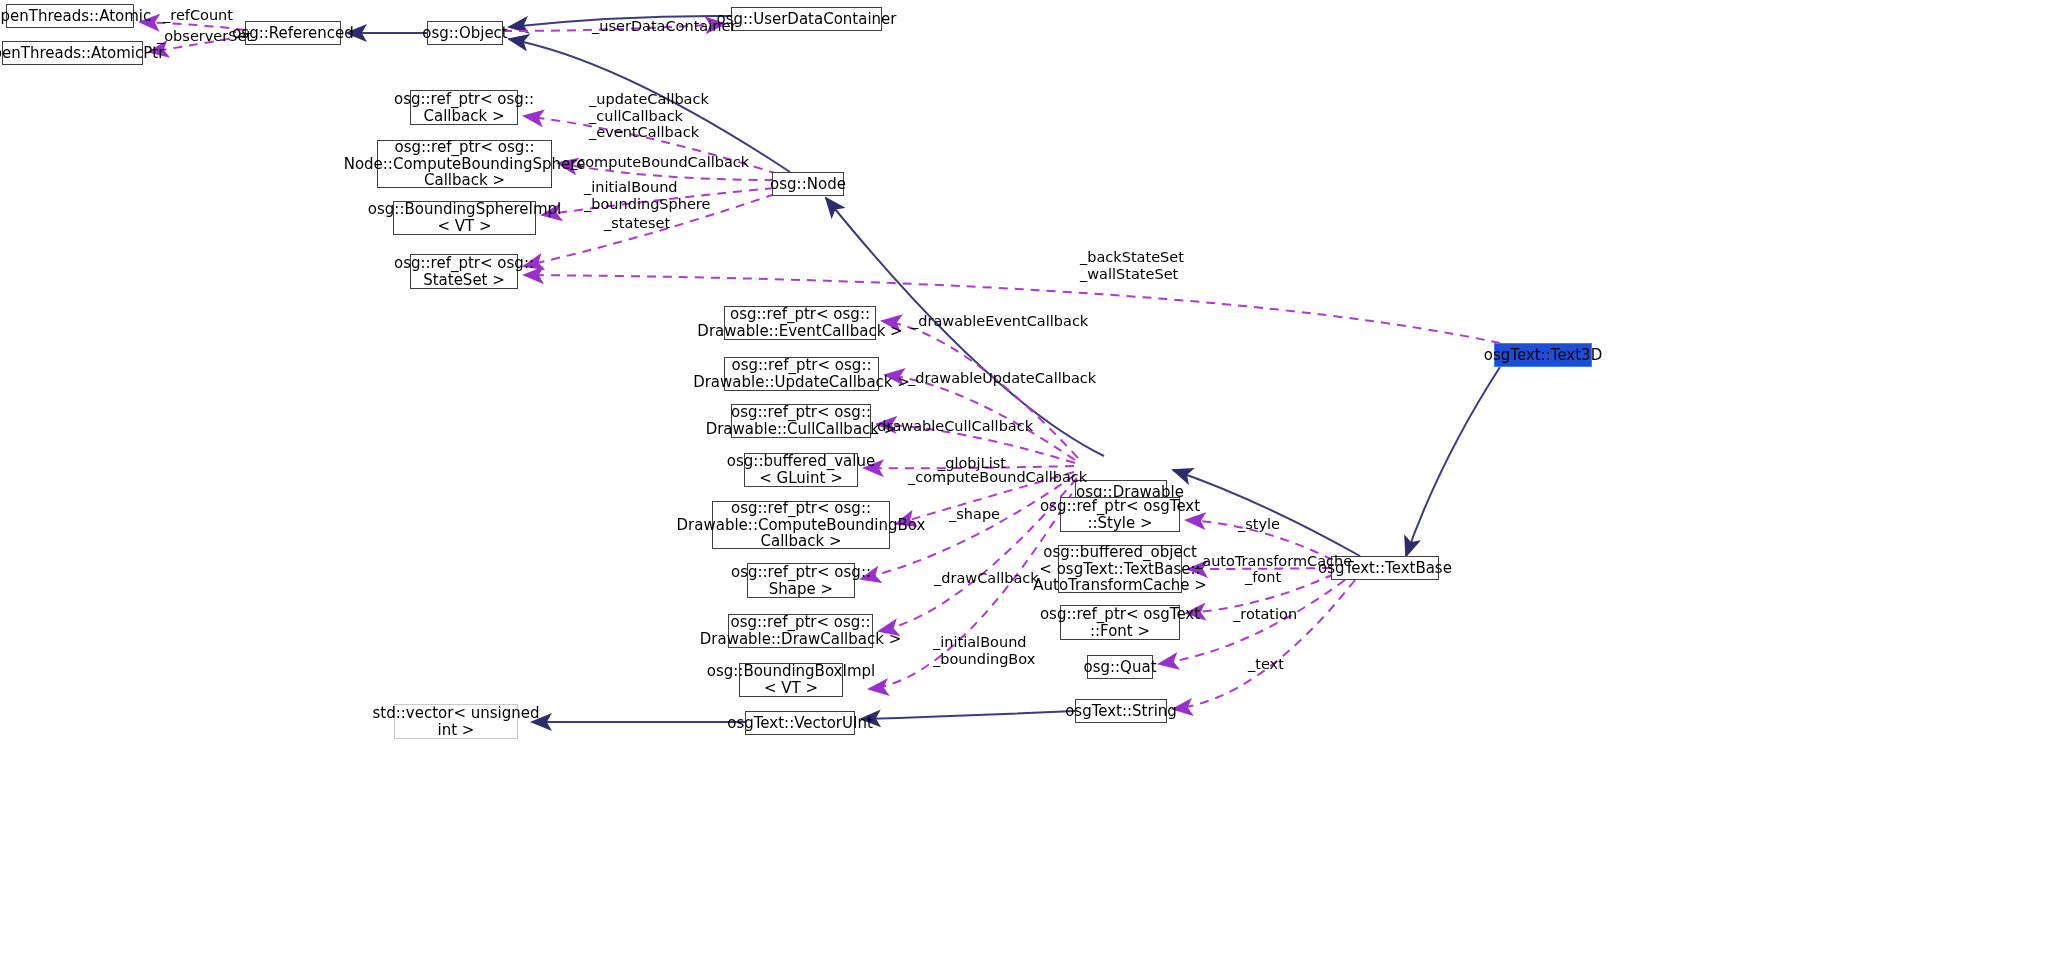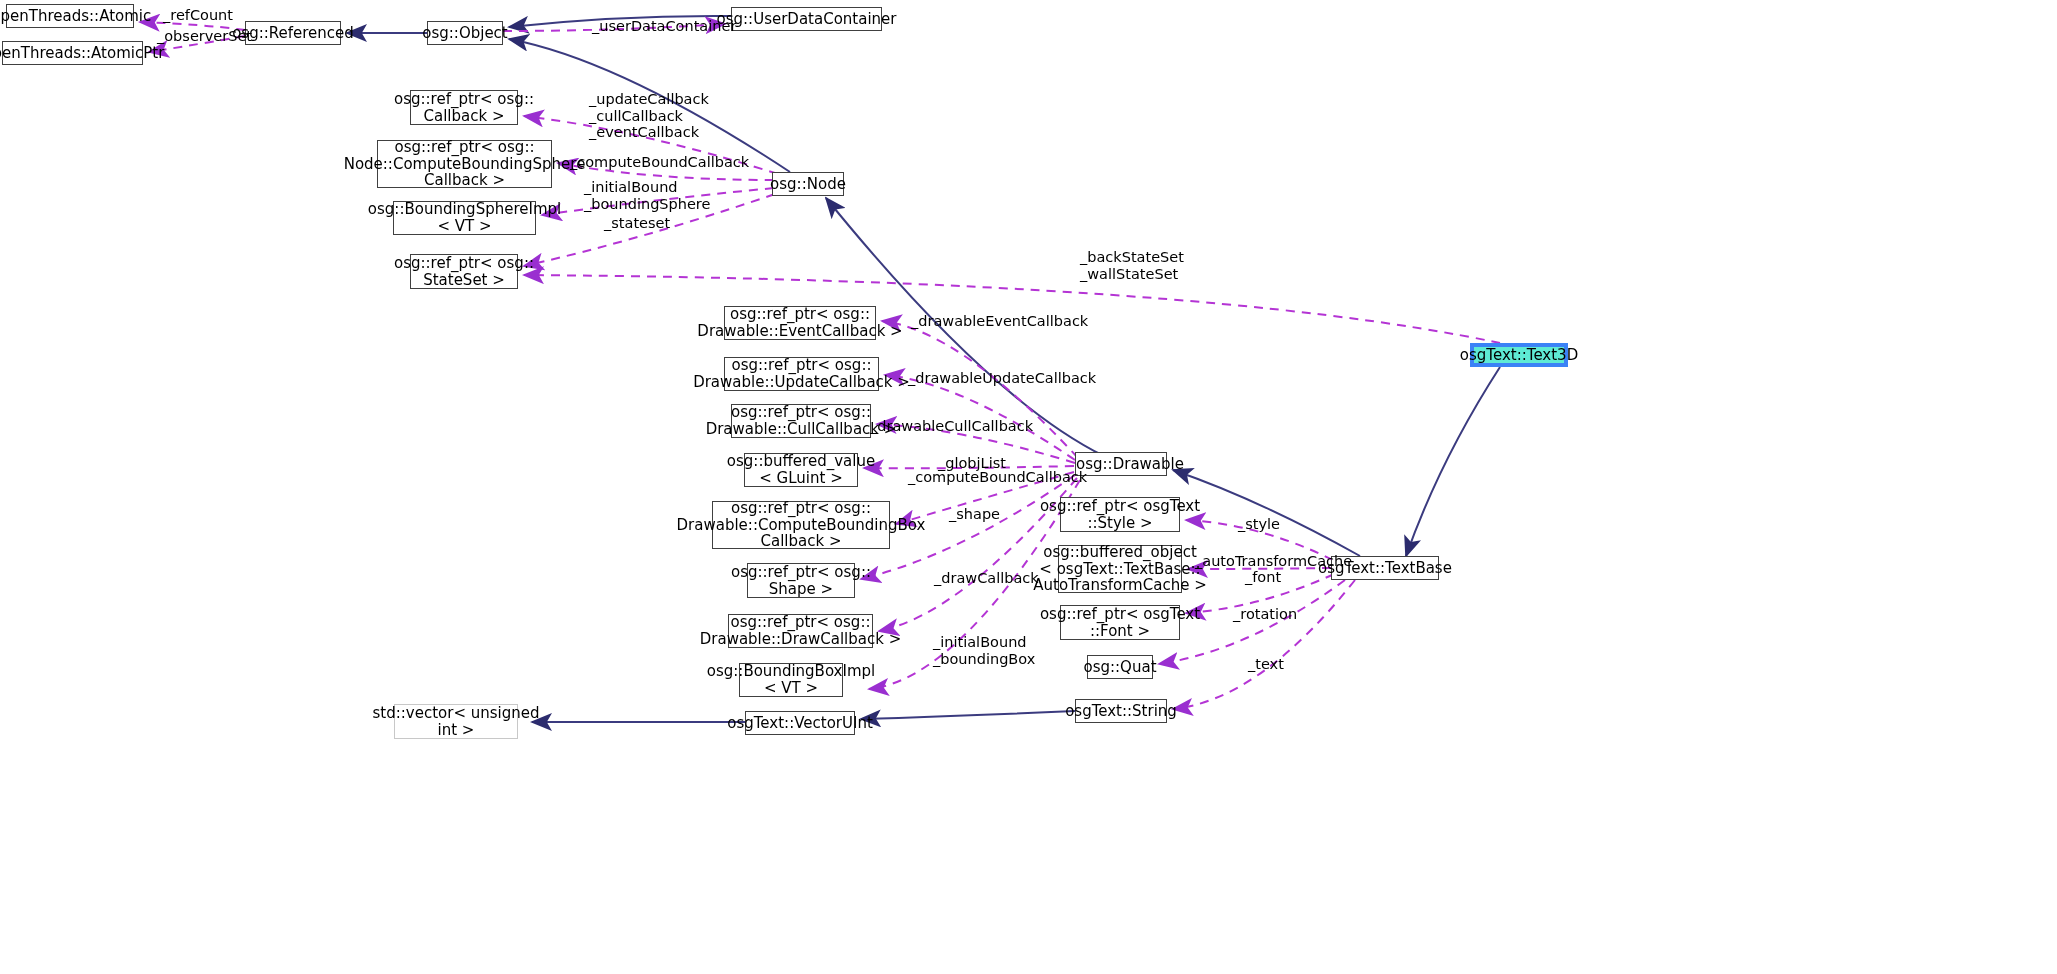--- a/index.html
+++ b/index.html
@@ -32,22 +32,23 @@
     justify-content: center;
     text-align: center;
     color: #000000;
     font-size: 15px;
     line-height: 1.12;
     white-space: pre;
     padding: 1px 4px;
     z-index: 5;
   }
   .node.highlight {
-    background: #5eead4;
-    border: 4px solid #3b82f6;
+    background: #1d4ed8;
+    border: 1px solid #3b82f6;
+    margin-left: 24px;
   }
   .node.faint {
     border: 1px solid #c8c8c8;
   }
   .edge-label {
     position: absolute;
     color: #000000;
     font-size: 14.5px;
     line-height: 1.15;
     white-space: pre;
@@ -118,21 +119,21 @@
 StateSet &gt;</span></div>
       <div class="node" style="left: 772px; top: 172px; width: 72px; height: 24px;"><span>osg::Node</span></div>
       <div class="node" style="left: 724px; top: 306px; width: 152px; height: 34px;"><span>osg::ref_ptr&lt; osg::
 Drawable::EventCallback &gt;</span></div>
       <div class="node" style="left: 724px; top: 357px; width: 155px; height: 34px;"><span>osg::ref_ptr&lt; osg::
 Drawable::UpdateCallback &gt;</span></div>
       <div class="node" style="left: 731px; top: 404px; width: 140px; height: 34px;"><span>osg::ref_ptr&lt; osg::
 Drawable::CullCallback &gt;</span></div>
       <div class="node" style="left: 744px; top: 453px; width: 114px; height: 34px;"><span>osg::buffered_value
 &lt; GLuint &gt;</span></div>
-      <div class="node" style="left: 1075px; top: 452px; width: 92px; height: 24px; padding-left: 22px;"><span>osg::Drawable</span></div>
+      <div class="node" style="left: 1075px; top: 480px; width: 92px; height: 24px; padding-left: 22px;"><span>osg::Drawable</span></div>
       <div class="node" style="left: 712px; top: 501px; width: 178px; height: 48px;"><span>osg::ref_ptr&lt; osg::
 Drawable::ComputeBoundingBox
 Callback &gt;</span></div>
       <div class="node" style="left: 747px; top: 563px; width: 108px; height: 35px;"><span>osg::ref_ptr&lt; osg::
 Shape &gt;</span></div>
       <div class="node" style="left: 728px; top: 614px; width: 145px; height: 34px;"><span>osg::ref_ptr&lt; osg::
 Drawable::DrawCallback &gt;</span></div>
       <div class="node" style="left: 739px; top: 663px; width: 104px; height: 34px;"><span>osg::BoundingBoxImpl
 &lt; VT &gt;</span></div>
       <div class="node" style="left: 1060px; top: 497px; width: 120px; height: 35px;"><span>osg::ref_ptr&lt; osgText

